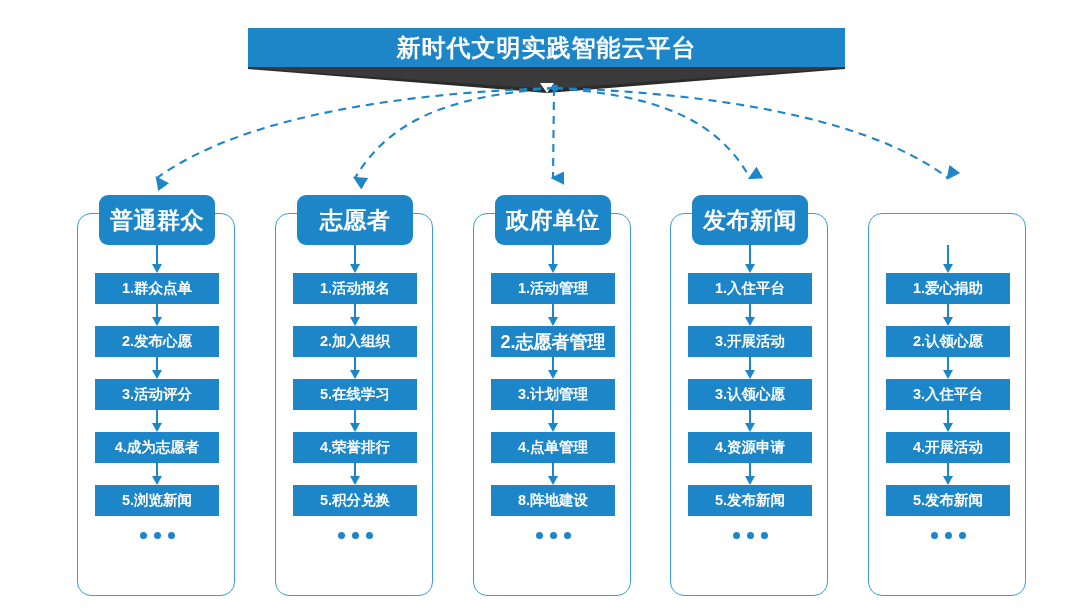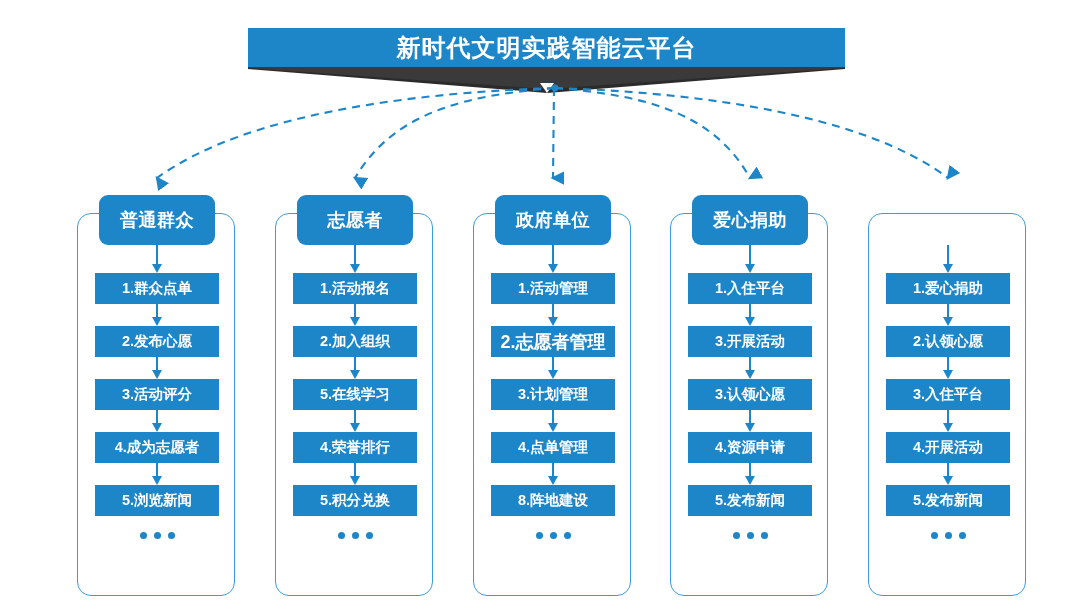--- a/index.html
+++ b/index.html
@@ -41,21 +41,21 @@
     border:1.6px solid #3a9dd8;border-radius:14px;
     background:#ffffff;box-sizing:border-box;
   }
   .col-head{
     position:absolute;left:22px;top:0;width:116px;height:50px;
     background:#1d86c8;border-radius:9px;
     display:flex;align-items:center;justify-content:center;
     z-index:3;
   }
   .col-head-label{
-    color:#ffffff;font-size:18px;font-weight:bold;letter-spacing:.5px;
+    color:#ffffff;font-size:23px;font-weight:bold;letter-spacing:.5px;
     white-space:nowrap;line-height:1;text-align:center;
   }
   .col-body{
     position:absolute;left:0;top:50px;width:160px;height:353px;z-index:2;
     display:flex;flex-direction:column;align-items:center;font-weight:bold;
   }
   .arrow-down{
     width:12px;height:22px;position:relative;flex:0 0 auto;
   }
   .arrow-down::before{
@@ -222,21 +222,21 @@
           <span></span>
             <span></span>
             <span></span>
         </div>
       </div>
     </div>
 
     <div class="column" style="left:670px">
       <div class="col-card"></div>
       <div class="col-head">
-        <span class="col-head-label">爱心捐助</span>
+        <span class="col-head-label">发布新闻</span>
       </div>
       <div class="col-body">
         <div class="arrow-down arrow-first"></div>
         <div class="step">
           <span class="step-label">1.入住平台</span>
         </div>
         <div class="arrow-down"></div>
         <div class="step">
           <span class="step-label">3.开展活动</span>
         </div>

